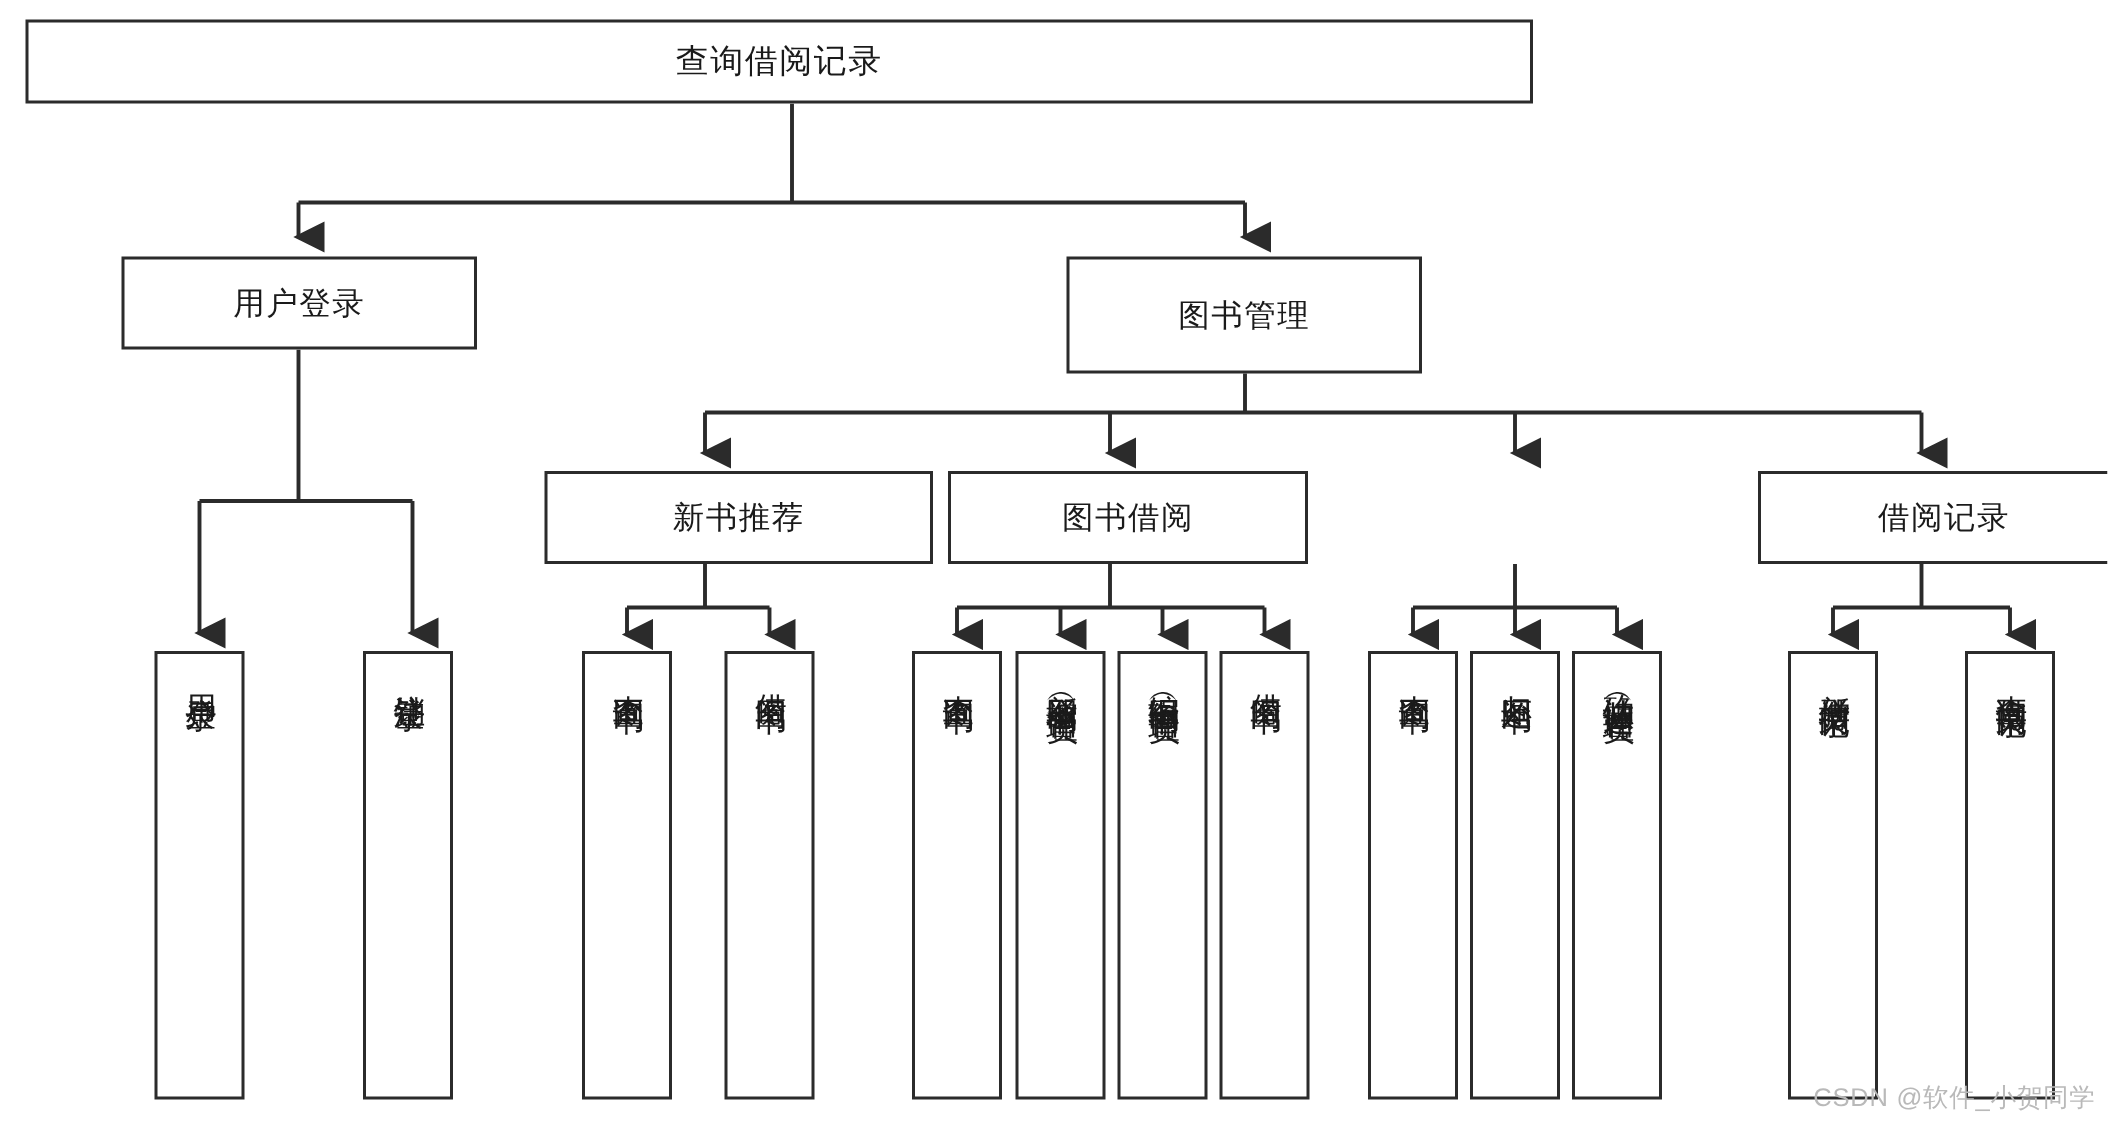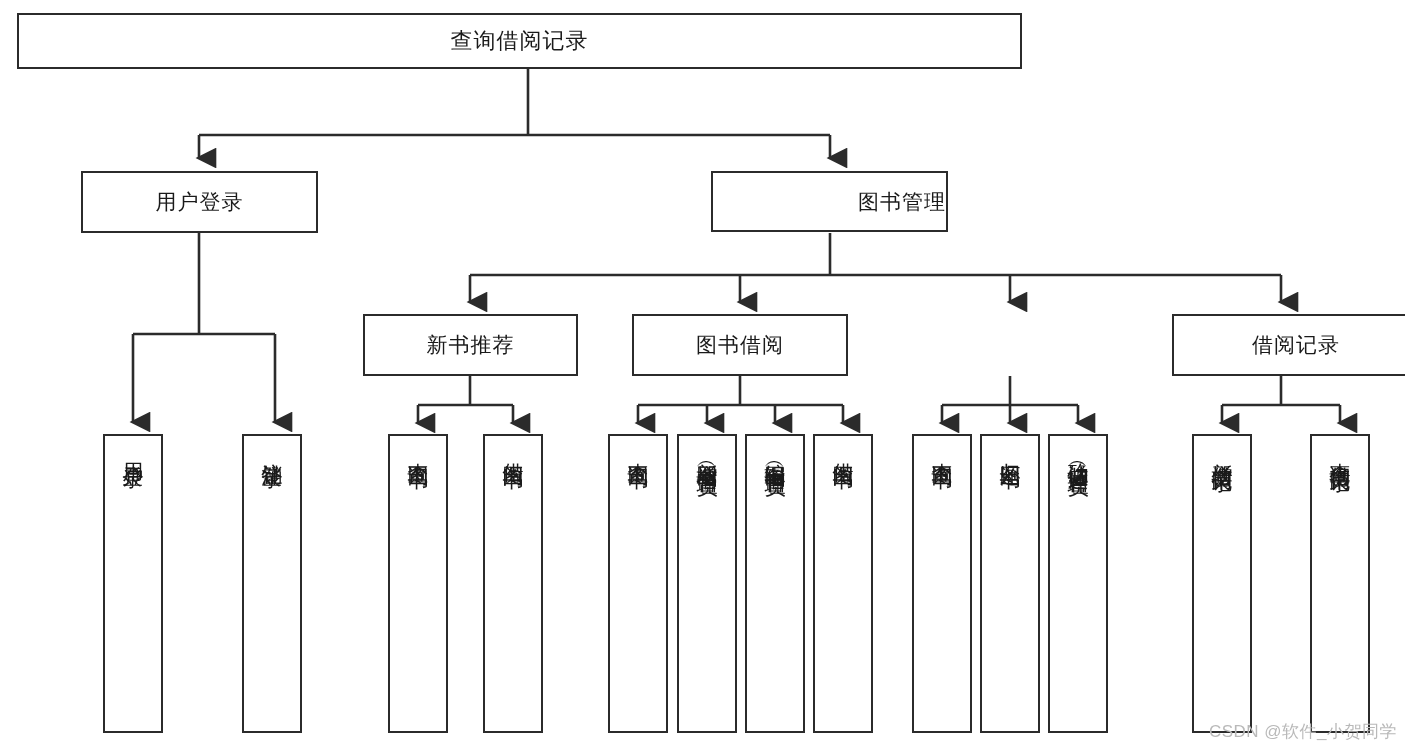--- a/index.html
+++ b/index.html
@@ -121,28 +121,28 @@
     </g>
   </svg>
 
   <div class="node horiz root" style="left:17px; top:13px; width:1005px; height:56px;">
     <span>查询借阅记录</span>
   </div>
 
   <div class="node horiz" style="left:81px; top:171px; width:237px; height:62px;">
     <span>用户登录</span>
   </div>
-  <div class="node horiz" style="left:711px; top:171px; width:237px; height:61px;justify-content:flex-end;">
+  <div class="node horiz" style="left:711px; top:171px; width:237px; height:78px;">
     <span>图书管理</span>
   </div>
 
-  <div class="node horiz" style="left:363px; top:314px; width:215px; height:62px;">
+  <div class="node horiz" style="left:363px; top:314px; width:259px; height:62px;">
     <span>新书推荐</span>
   </div>
-  <div class="node horiz" style="left:632px; top:314px; width:216px; height:62px;">
+  <div class="node horiz" style="left:632px; top:314px; width:240px; height:62px;">
     <span>图书借阅</span>
   </div>
   <div class="node horiz" style="left:1172px; top:314px; width:248px; height:62px;">
     <span>借阅记录</span>
   </div>
 
   <div class="node vert" style="left:103px; top:434px; width:60px; height:299px;">
     <span class="vtext">用户登录</span>
   </div>
   <div class="node vert" style="left:242px; top:434px; width:60px; height:299px;">

